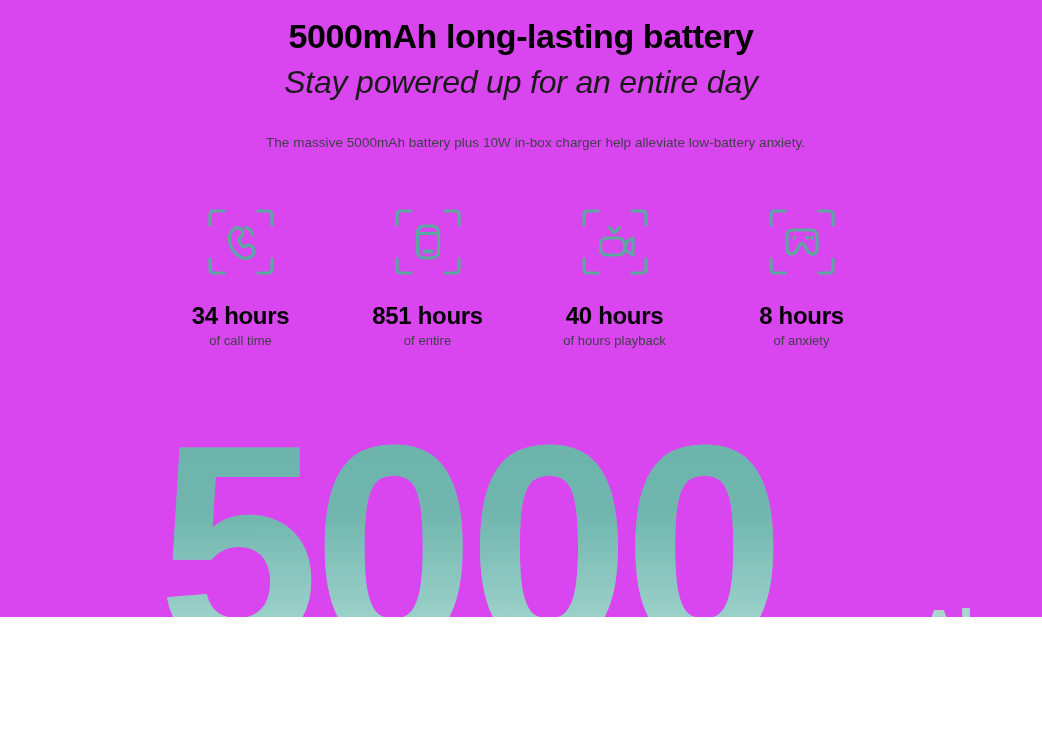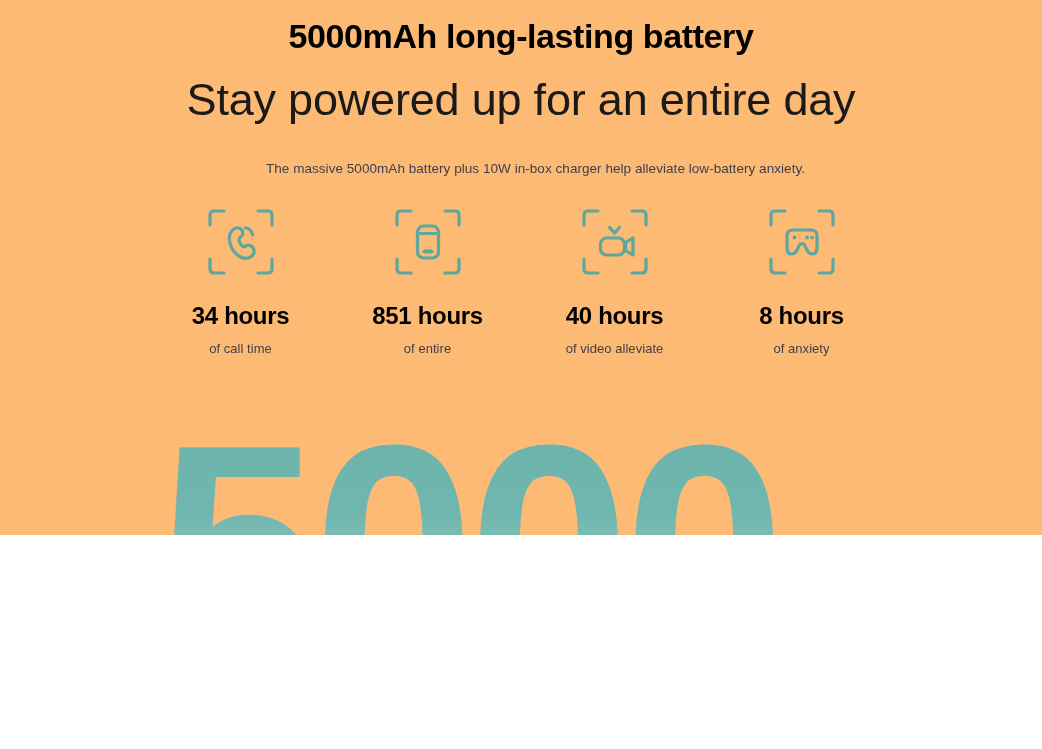--- a/index.html
+++ b/index.html
@@ -9,22 +9,22 @@
     width: 1042px;
     height: 749px;
     overflow: hidden;
     background: #ffffff;
     font-family: "Liberation Sans", sans-serif;
   }
 
   #page {
     position: relative;
     width: 1042px;
-    height: 535px;
-    background: #fdba74;
+    height: 617px;
+    background: #d946ef;
     overflow: hidden;
   }
 
   
   .header {
     position: absolute;
     top: 0;
     left: 0;
     width: 1042px;
     text-align: center;
@@ -34,27 +34,28 @@
   .title-main {
     font-size: 34px;
     font-weight: bold;
     color: #000000;
     letter-spacing: -0.4px;
     line-height: 1.18;
     white-space: nowrap;
   }
 
   .title-sub {
-    font-size: 45px;
+    font-size: 32px;
     font-weight: 400;
     color: #1a1a1a;
     letter-spacing: -0.2px;
     line-height: 1.25;
-    margin-top: 16px;
-    white-space: nowrap;
+    margin-top: 6px;
+    white-space: nowrap;
+    font-style: italic;
   }
 
   .desc {
     font-size: 13.5px;
     font-weight: 400;
     color: #3f3f4a;
     margin-top: 33px;
     letter-spacing: 0.05px;
     white-space: nowrap;
     padding-left: 29px;
@@ -89,21 +90,21 @@
     margin-top: 24px;
     font-size: 24px;
     font-weight: bold;
     color: #000000;
     letter-spacing: -0.3px;
     line-height: 1.1;
     white-space: nowrap;
   }
 
   .stat-label {
-    margin-top: 12px;
+    margin-top: 4px;
     font-size: 13px;
     font-weight: 400;
     color: #3f3f4a;
     letter-spacing: 0.05px;
     white-space: nowrap;
   }
 
   
   .bignum-wrap {
     position: absolute;
@@ -213,21 +214,21 @@
           <path d="M20 68 L10 68 Q6 68 6 64 L6 54"></path>
 
           <path d="M31.5 22.5 L36.5 28 L41.5 22.5"></path>
 
           <rect x="22.5" y="33" width="24" height="17" rx="6"></rect>
 
           <path d="M47.5 37.5 L55 33 L55 50 L47.5 45.5 Z"></path>
         </svg>
       </span>
       <div class="stat-value">40 hours</div>
-      <div class="stat-label">of video alleviate</div>
+      <div class="stat-label">of hours playback</div>
     </div>
 
     <div class="stat">
       <span class="stat-icon">
         <svg class="stat-icon" viewBox="0 0 74 74" fill="none" stroke="#5ca79f" stroke-width="3.2" stroke-linecap="round" stroke-linejoin="round">
           <path d="M6 20 L6 10 Q6 6 10 6 L20 6"></path>
           <path d="M54 6 L64 6 Q68 6 68 10 L68 20"></path>
           <path d="M68 54 L68 64 Q68 68 64 68 L54 68"></path>
           <path d="M20 68 L10 68 Q6 68 6 64 L6 54"></path>
 

